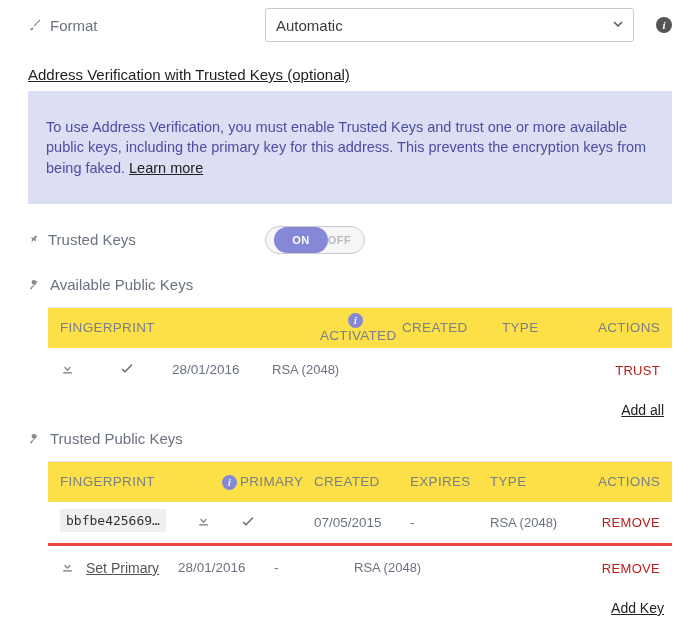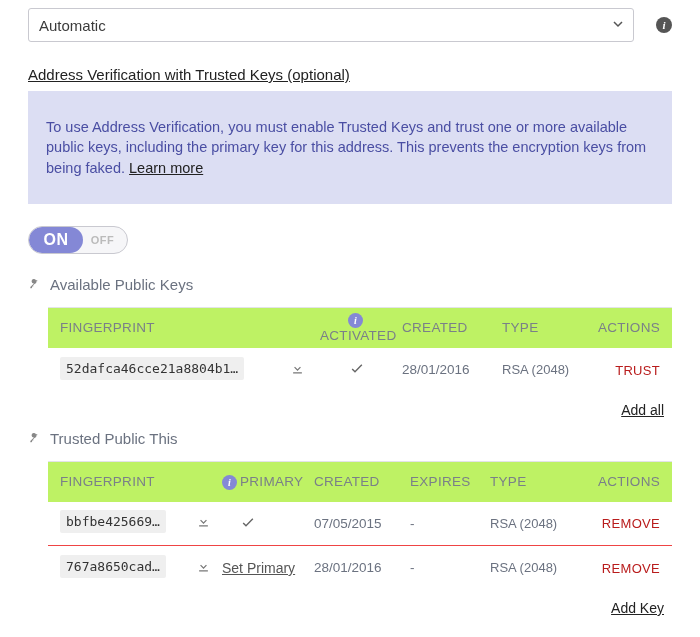--- a/index.html
+++ b/index.html
@@ -56,30 +56,30 @@
     position: relative;
     width: 100px; height: 28px;
     border: 1px solid #c9c9d0;
     border-radius: 14px;
     background: #f6f6f8;
     display: flex; align-items: center;
     overflow: hidden;
   }
   .toggle-pill .half { flex:1; text-align:center; font-size:11px; font-weight:600; color:#bbb; letter-spacing:.5px; }
   .toggle-pill .knob {
-    position:absolute; left:0; top:0; bottom:0; width:55%;
+    position:absolute; left:8px; top:0; bottom:0; width:55%;
     background:#8488d6; border-radius:14px;
     display:flex; align-items:center; justify-content:center;
-    color:#fff; font-size:16px; font-weight:600; letter-spacing:.5px;
-  }
-  .section-head { display:flex; align-items:flex-start; gap:8px; color:#6b7280; font-size:15px; margin: 6px 0 14px 0; }
+    color:#fff; font-size:11px; font-weight:600; letter-spacing:.5px;
+  }
+  .section-head { display:flex; align-items:center; gap:8px; color:#6b7280; font-size:15px; margin: 6px 0 14px 0; }
   .table { width: 100%; border-top: 1px solid #e3e3e8; margin-left: 20px; width: calc(100% - 20px); }
-  .thead { background:#bef264; display:flex; align-items:center; height:40px; padding:0 8px; color:#7a8088; font-size:13.5px; font-weight:500; letter-spacing:.3px; }
+  .thead { background:#fde047; display:flex; align-items:center; height:40px; padding:0 8px; color:#7a8088; font-size:13.5px; font-weight:500; letter-spacing:.3px; }
   .thead .col, .trow .col { padding: 0 4px; }
-  .trow { display:flex; align-items:center; height:44px; padding:0 8px; border-bottom:1px solid #ef4444; }
+  .trow { display:flex; align-items:center; height:44px; padding:0 8px; border-bottom:3px solid #ef4444; }
   .trow:last-child { border-bottom: none; }
   .info-small {
     width:15px; height:15px; border-radius:50%; background:#8488d6; color:#fff;
     display:inline-flex; align-items:center; justify-content:center;
     font-family: Georgia, serif; font-style: italic; font-size: 10px; font-weight:bold;
     margin-right: 3px;
   }
   .fingerprint {
     font-family: ui-monospace, Menlo, Consolas, monospace;
     background:#efefef; padding:4px 6px; border-radius:2px;
@@ -111,20 +111,28 @@
   .set-primary { text-decoration: underline; color:#555; font-size: 14px; }
   a { cursor: pointer; }
 </style>
 </head>
 <body>
 
 
 
 
 <div class="row format-row">
+  <div class="format-label">
+    <span class="icon">
+      <svg width="14" height="14" viewBox="0 0 24 24" fill="#888">
+          <path d="M7 17c-1.7 0-3 1.3-3 3 0 .6.4 1 1 1 2.2 0 4-1.8 4-4 0-.6-.4-1-1-1zm13.7-13.7c-.4-.4-1-.4-1.4 0L9.5 13.1l1.4 1.4L20.7 4.7c.4-.4.4-1 0-1.4z"></path>
+        </svg>
+    </span>
+    <span>Format</span>
+  </div>
   <div class="select">
     <span>Automatic</span>
     <span class="chev">
       <svg width="10" height="10" viewBox="0 0 10 10">
           <path d="M1 3l4 4 4-4" stroke="#555" stroke-width="1.5" fill="none"></path>
         </svg>
     </span>
   </div>
   <span class="info-circle">i</span>
 </div>
@@ -132,20 +140,28 @@
 
 <a class="section-link">Address Verification with Trusted Keys (optional)</a>
 
 
 <div class="alert">
   <span>To use Address Verification, you must enable Trusted Keys and trust one or more available public keys, including the primary key for this address. This prevents the encryption keys from being faked. </span><a class="learn-more">Learn more</a>
 </div>
 
 
 <div class="toggle-row">
+  <div class="toggle-label">
+    <span class="icon">
+      <svg width="12" height="12" viewBox="0 0 24 24" fill="#888">
+          <path d="M14 2l-1 6 4 4-6 1-1 6-2-7-5-2 6-1 1-6 4-1z" transform="rotate(30 12 12)"></path>
+        </svg>
+    </span>
+    <span>Trusted Keys</span>
+  </div>
   <div class="toggle-pill">
     <div class="knob">ON</div>
     <div class="half"></div>
     <div class="half">OFF</div>
   </div>
 </div>
 
 
 <div class="section-head">
   <span class="icon">
@@ -159,42 +175,41 @@
 <div class="table t1">
   <div class="thead">
     <div class="col c-fp">FINGERPRINT</div>
     <div class="col c-dl"></div>
     <div class="col c-act"><span class="info-small">i</span><span>ACTIVATED</span></div>
     <div class="col c-created">CREATED</div>
     <div class="col c-type">TYPE</div>
     <div class="col c-actions">ACTIONS</div>
   </div>
   <div class="trow">
-    <div class="col c-fp"><span class="fingerprint" style="max-width:210px">52dafca46cce21a8804b1…</span></div>
     <div class="col c-dl"><span class="dl-icon"><svg width="15" height="15" viewBox="0 0 24 24" fill="#777">
             <path d="M12 3v10l-4-4-1.4 1.4L12 16l5.4-5.6L16 9l-4 4V3h0zM5 18h14v2H5z"></path>
           </svg></span></div>
     <div class="col c-act" style="text-align:center"><span class="check-icon"><svg width="16" height="16" viewBox="0 0 24 24" fill="#666">
             <path d="M9 16.2l-3.5-3.5L4 14.2 9 19l11-11-1.5-1.5z"></path>
           </svg></span></div>
     <div class="col c-created muted">28/01/2016</div>
     <div class="col c-type muted" style="font-size:13px">RSA (2048)</div>
     <div class="col c-actions"><a class="action-link">TRUST</a></div>
   </div>
 </div>
 <div class="footer-link"><a>Add all</a></div>
 
 
 <div class="section-head" style="margin-top:8px">
   <span class="icon">
     <svg width="14" height="14" viewBox="0 0 24 24" fill="#888">
         <path d="M14 8a4 4 0 1 0-3.9 5L4 19v2h2l1-1v-2h2v-2l2.1-2.1A4 4 0 0 0 14 8zm1-1a1 1 0 1 1 0 2 1 1 0 0 1 0-2z"></path>
       </svg>
   </span>
-  <span>Trusted Public This</span>
+  <span>Trusted Public Keys</span>
 </div>
 
 <div class="table t2">
   <div class="thead">
     <div class="col c-fp">FINGERPRINT</div>
     <div class="col c-dl"></div>
     <div class="col c-primary"><span class="info-small">i</span><span>PRIMARY</span></div>
     <div class="col c-created">CREATED</div>
     <div class="col c-expires">EXPIRES</div>
     <div class="col c-type">TYPE</div>
@@ -207,21 +222,20 @@
           </svg></span></div>
     <div class="col c-primary" style="text-align:left"><span class="check-icon" style="padding-left:18px;display:inline-block"><svg width="16" height="16" viewBox="0 0 24 24" fill="#666">
             <path d="M9 16.2l-3.5-3.5L4 14.2 9 19l11-11-1.5-1.5z"></path>
           </svg></span></div>
     <div class="col c-created muted">07/05/2015</div>
     <div class="col c-expires muted">-</div>
     <div class="col c-type muted" style="font-size:13px">RSA (2048)</div>
     <div class="col c-actions"><a class="action-link">REMOVE</a></div>
   </div>
   <div class="trow">
-    <div class="col c-fp"><span class="fingerprint" style="max-width:120px">767a8650cad…</span></div>
     <div class="col c-dl"><span class="dl-icon"><svg width="15" height="15" viewBox="0 0 24 24" fill="#777">
             <path d="M12 3v10l-4-4-1.4 1.4L12 16l5.4-5.6L16 9l-4 4V3h0zM5 18h14v2H5z"></path>
           </svg></span></div>
     <div class="col c-primary"><a class="set-primary">Set Primary</a></div>
     <div class="col c-created muted">28/01/2016</div>
     <div class="col c-expires muted">-</div>
     <div class="col c-type muted" style="font-size:13px">RSA (2048)</div>
     <div class="col c-actions"><a class="action-link">REMOVE</a></div>
   </div>
 </div>

